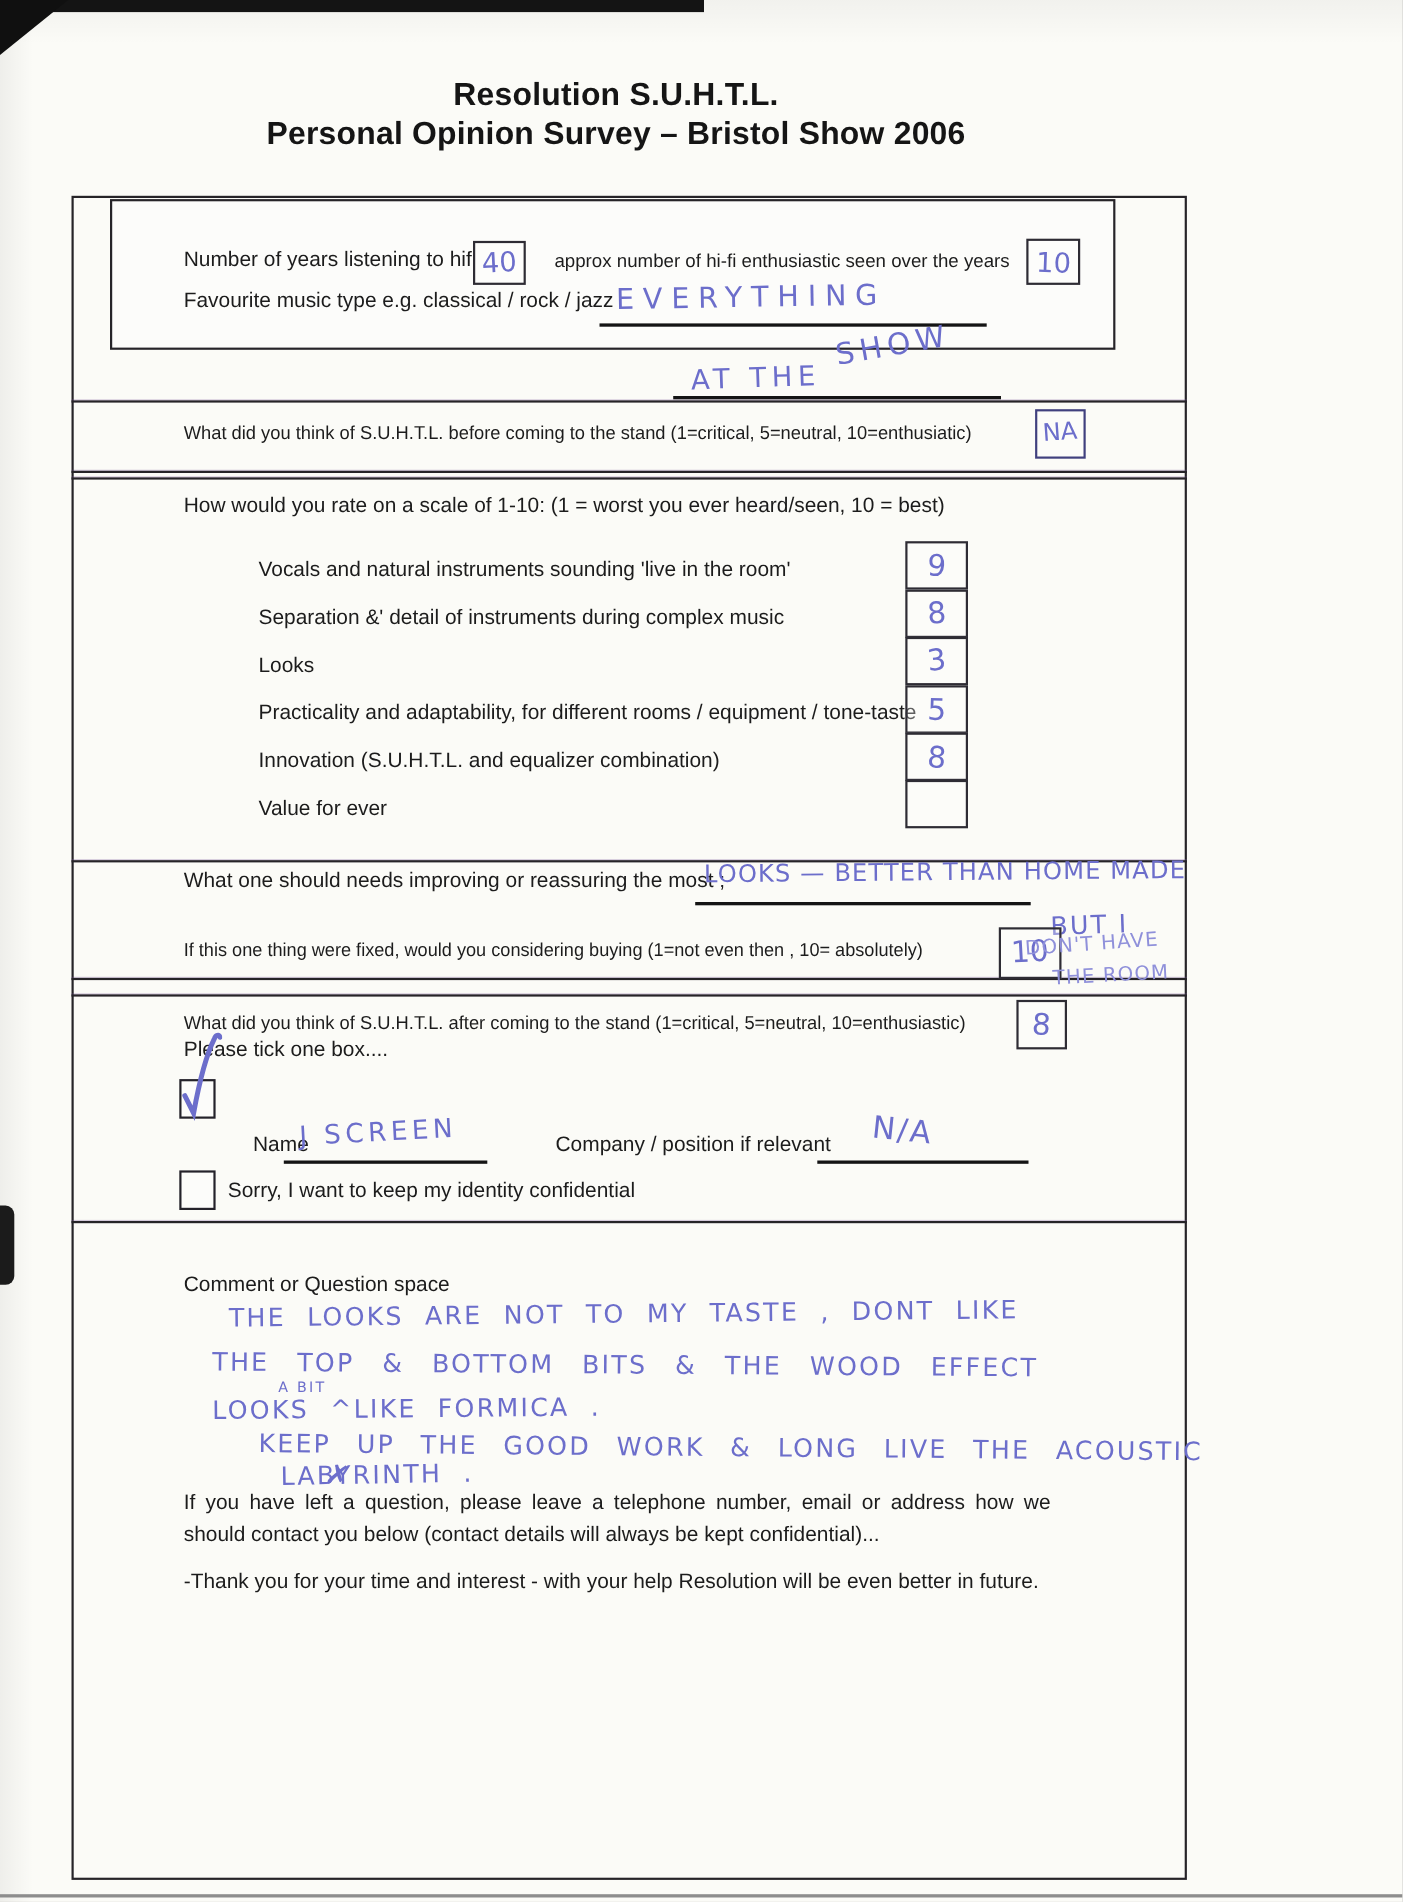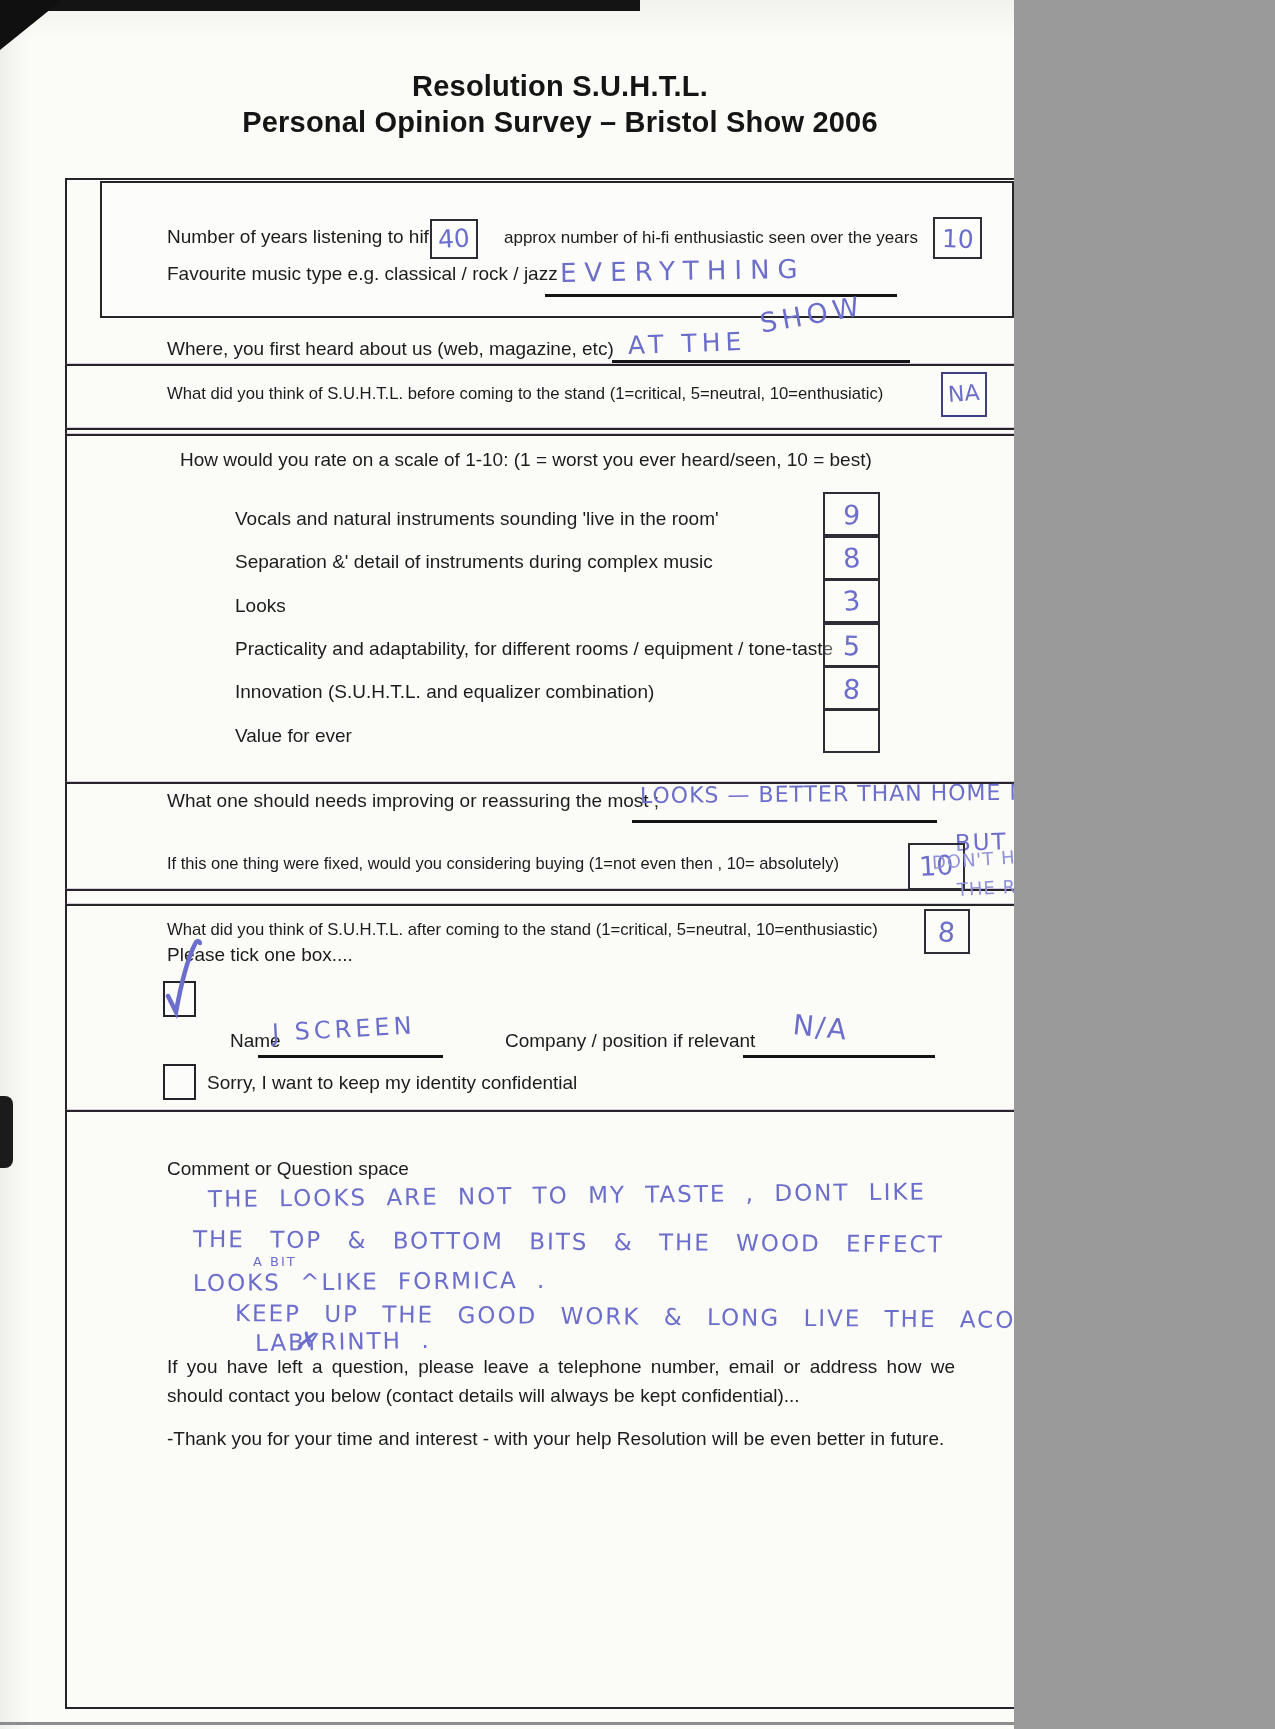--- a/index.html
+++ b/index.html
@@ -4,21 +4,21 @@
 <style>
   :root{
     --ink:#6c6ecb;
     --ink-light:#8f90da;
     --paper:#fbfbf7;
     --line:#262428;
   }
   html,body{margin:0;padding:0;}
   body{background:#9a9a9a;font-family:"Liberation Sans",sans-serif;}
   .page{
-    position:relative;width:1014px;height:1729px;overflow:hidden;
+    position:relative;width:1275px;height:1729px;overflow:hidden;
     background:var(--paper);
     background-image:linear-gradient(180deg,rgba(0,0,0,.04),rgba(0,0,0,0) 40px),
                      linear-gradient(90deg,rgba(0,0,0,.05),rgba(0,0,0,0) 30px);
   }
   .abs{position:absolute;}
   .q{font-size:19px;color:#1c1c1c;white-space:nowrap;transform-origin:left center;}
   .qs{font-size:17px;}
   .title{width:1120px;text-align:center;font-weight:bold;font-size:29px;color:#151515;letter-spacing:.2px;}
   .hline{left:65px;width:1014px;height:2px;background:var(--line);box-shadow:0 -1px 0 rgba(122,90,154,.3);}
   .vbox{border:2px solid var(--line);background:rgba(255,255,255,.35);}
@@ -58,31 +58,30 @@
     <span class="hw hw-num" style="transform:rotate(-3deg);font-size:25px;">40</span>
   </div>
   <div class="abs q qs" style="left:504px;top:228px;">approx number of hi-fi enthusiastic seen over the years</div>
   <div class="abs ansbox" style="left:933px;top:217px;width:45px;height:38px;">
     <span class="hw hw-num" style="transform:rotate(2deg);font-size:25px;">10</span>
   </div>
   <div class="abs q" style="left:167px;top:263px;">Favourite music type e.g. classical / rock / jazz</div>
   <div class="abs uline" style="left:545px;top:294px;width:352px;"></div>
   <div class="abs hw" style="left:560px;top:258px;font-size:26px;letter-spacing:8px;transform:rotate(-1deg);">EVERYTHING</div>
 
-  <div class="abs q" style="left:167px;top:338px;">Where, you first heard about us (web, magazine, etc)</div>
   <div class="abs uline" style="left:612px;top:360px;width:298px;"></div>
   <div class="abs hw" style="left:628px;top:331px;font-size:25px;letter-spacing:5px;transform:rotate(-2deg);">AT THE</div>
   <div class="abs hw" style="left:760px;top:308px;font-size:27px;letter-spacing:5px;transform:rotate(-10deg);">SHOW</div>
 
   <div class="abs q qs" style="left:167px;top:384px;transform:scaleX(.98);">What did you think of S.U.H.T.L. before coming to the stand (1=critical, 5=neutral, 10=enthusiatic)</div>
   <div class="abs ansbox" style="left:941px;top:372px;width:42px;height:41px;border-color:#40407e;">
     <span class="hw" style="font-size:22px;transform:rotate(-4deg);">NA</span>
   </div>
 
-  <div class="abs q" style="left:180px;top:449px;">How would you rate on a scale of 1-10: (1 = worst you ever heard/seen, 10 = best)</div>
+  <div class="abs q" style="left:167px;top:449px;">How would you rate on a scale of 1-10: (1 = worst you ever heard/seen, 10 = best)</div>
 
   <div class="abs q" style="left:235px;top:508px;">Vocals and natural instruments sounding 'live in the room'</div>
   <div class="abs ansbox" style="left:823px;top:492px;width:53px;height:40px;">
     <span class="hw hw-num" style="transform:rotate(3deg);">9</span>
   </div>
 
   <div class="abs q" style="left:235px;top:551px;">Separation &amp;' detail of instruments during complex music</div>
   <div class="abs ansbox" style="left:823px;top:536px;width:53px;height:40px;">
     <span class="hw hw-num" style="transform:rotate(-4deg);">8</span>
   </div>

